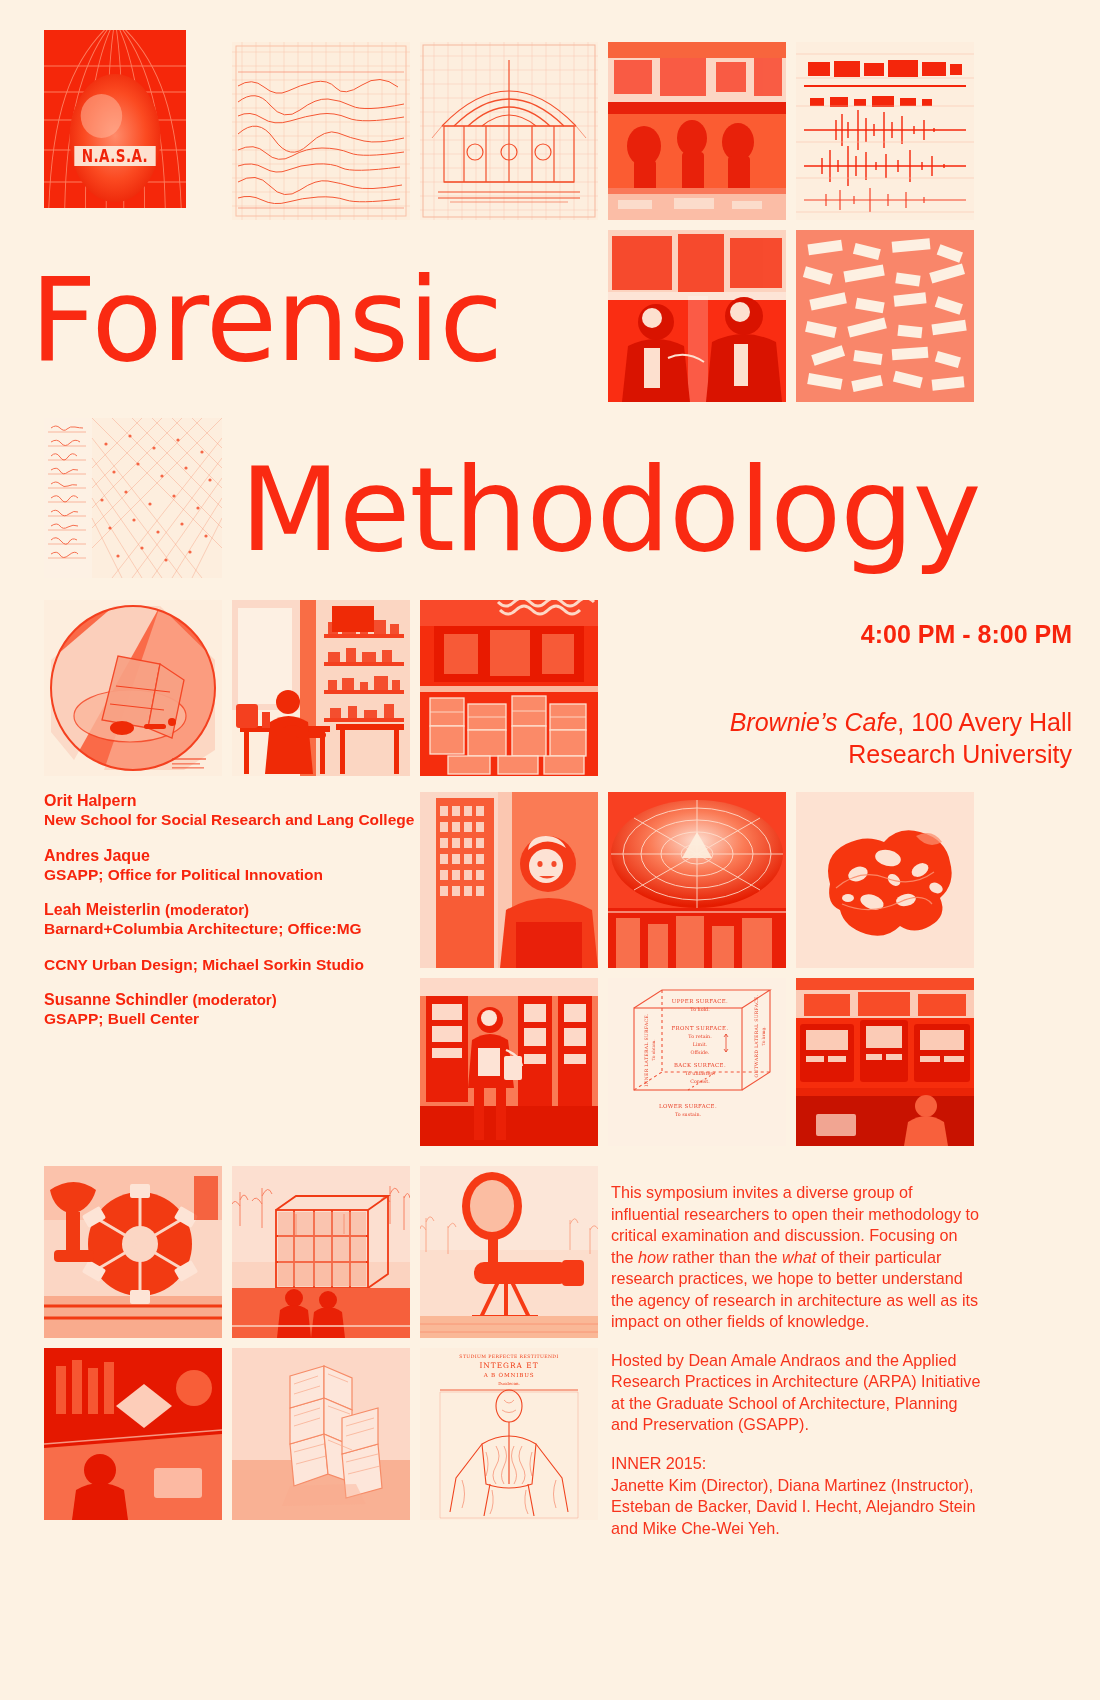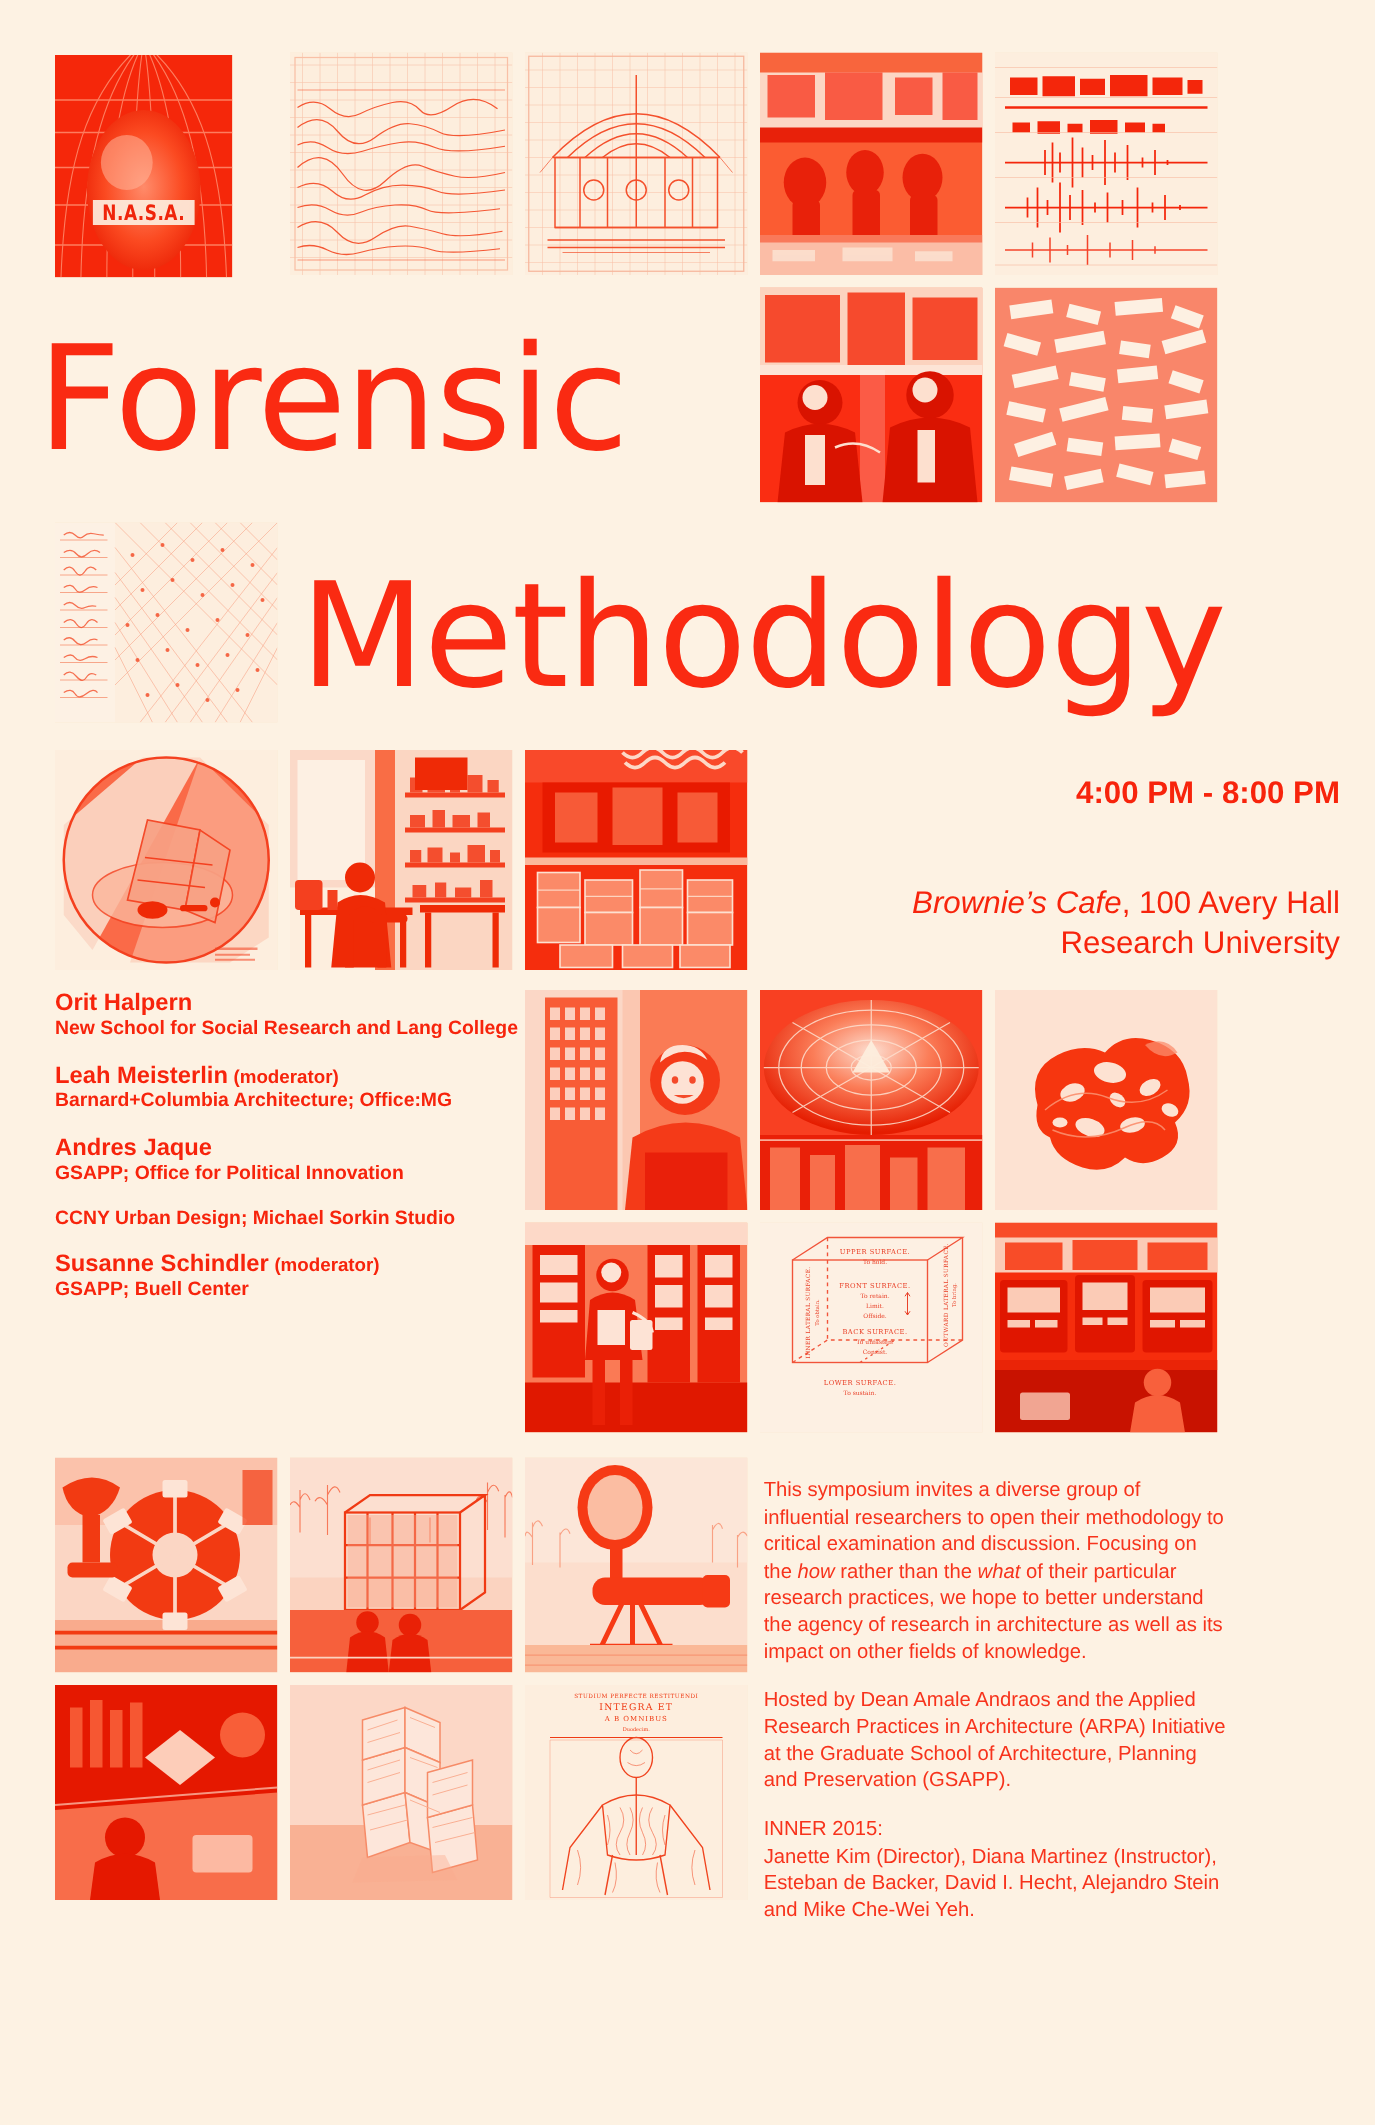--- a/index.html
+++ b/index.html
@@ -38,21 +38,21 @@
   .where{
     position:absolute;right:28px;top:706px;
     text-align:right;font-size:25px;font-weight:normal;
     line-height:1.28;color:#f7240c;
   }
   .where .ital{font-style:italic;}
 
   .speakers{position:absolute;left:44px;top:792px;width:390px;}
   .speaker{margin-bottom:17px;}
   .speaker .nm{
-    font-size:19px;font-weight:bold;color:#f7240c;
+    font-size:16px;font-weight:bold;color:#f7240c;
     line-height:1.12;display:inline;
   }
   .speaker .mod{
     font-size:15px;font-weight:bold;color:#f7240c;display:inline;
   }
   .speaker .aff{
     font-size:15.5px;font-weight:bold;color:#f7240c;
     line-height:1.2;margin-top:1px;
   }
 
@@ -61,21 +61,21 @@
     font-size:16.2px;line-height:1.33;color:#f7331c;
   }
   .blurb p{margin:0 0 17px 0;}
   .blurb em{font-style:italic;}
 </style>
 </head>
 <body>
 
 <div class="poster">
 
-  <div class="tile" style="left:44px;top:44px;width:142px;height:178px;">
+  <div class="tile" style="left:44px;top:30px;width:142px;height:178px;">
     <svg viewBox="0 0 178 178" preserveAspectRatio="none">
       <defs>
         <radialGradient id="g-nasa" cx="50%" cy="48%" r="62%">
           <stop offset="0%" stop-color="#ff8b6a"></stop>
           <stop offset="55%" stop-color="#fb4a21"></stop>
           <stop offset="100%" stop-color="#e81a00"></stop>
         </radialGradient>
       </defs>
       <rect width="178" height="178" fill="#f5270a"></rect>
       <g stroke="#ff9a7c" stroke-width="1.1" opacity=".75" fill="none">
@@ -904,26 +904,26 @@
     <div><span class="ital">Brownie’s Cafe</span><span>, 100 Avery Hall</span></div>
     <div>Research University</div>
   </div>
 
   <div class="speakers" id="speaker-list">
       <div class="speaker">
         <div><span class="nm">Orit Halpern</span></div>
         <div class="aff">New School for Social Research and Lang College</div>
       </div>
       <div class="speaker">
+        <div><span class="nm">Andres Jaque</span></div>
+        <div class="aff">GSAPP; Office for Political Innovation</div>
+      </div>
+      <div class="speaker">
         <div><span class="nm">Leah Meisterlin</span> <span class="mod">(moderator)</span></div>
         <div class="aff">Barnard+Columbia Architecture; Office:MG</div>
-      </div>
-      <div class="speaker">
-        <div><span class="nm">Andres Jaque</span></div>
-        <div class="aff">GSAPP; Office for Political Innovation</div>
       </div>
       <div class="speaker">
         <div class="aff">CCNY Urban Design; Michael Sorkin Studio</div>
       </div>
       <div class="speaker">
         <div><span class="nm">Susanne Schindler</span> <span class="mod">(moderator)</span></div>
         <div class="aff">GSAPP; Buell Center</div>
       </div>
     </div>
 

